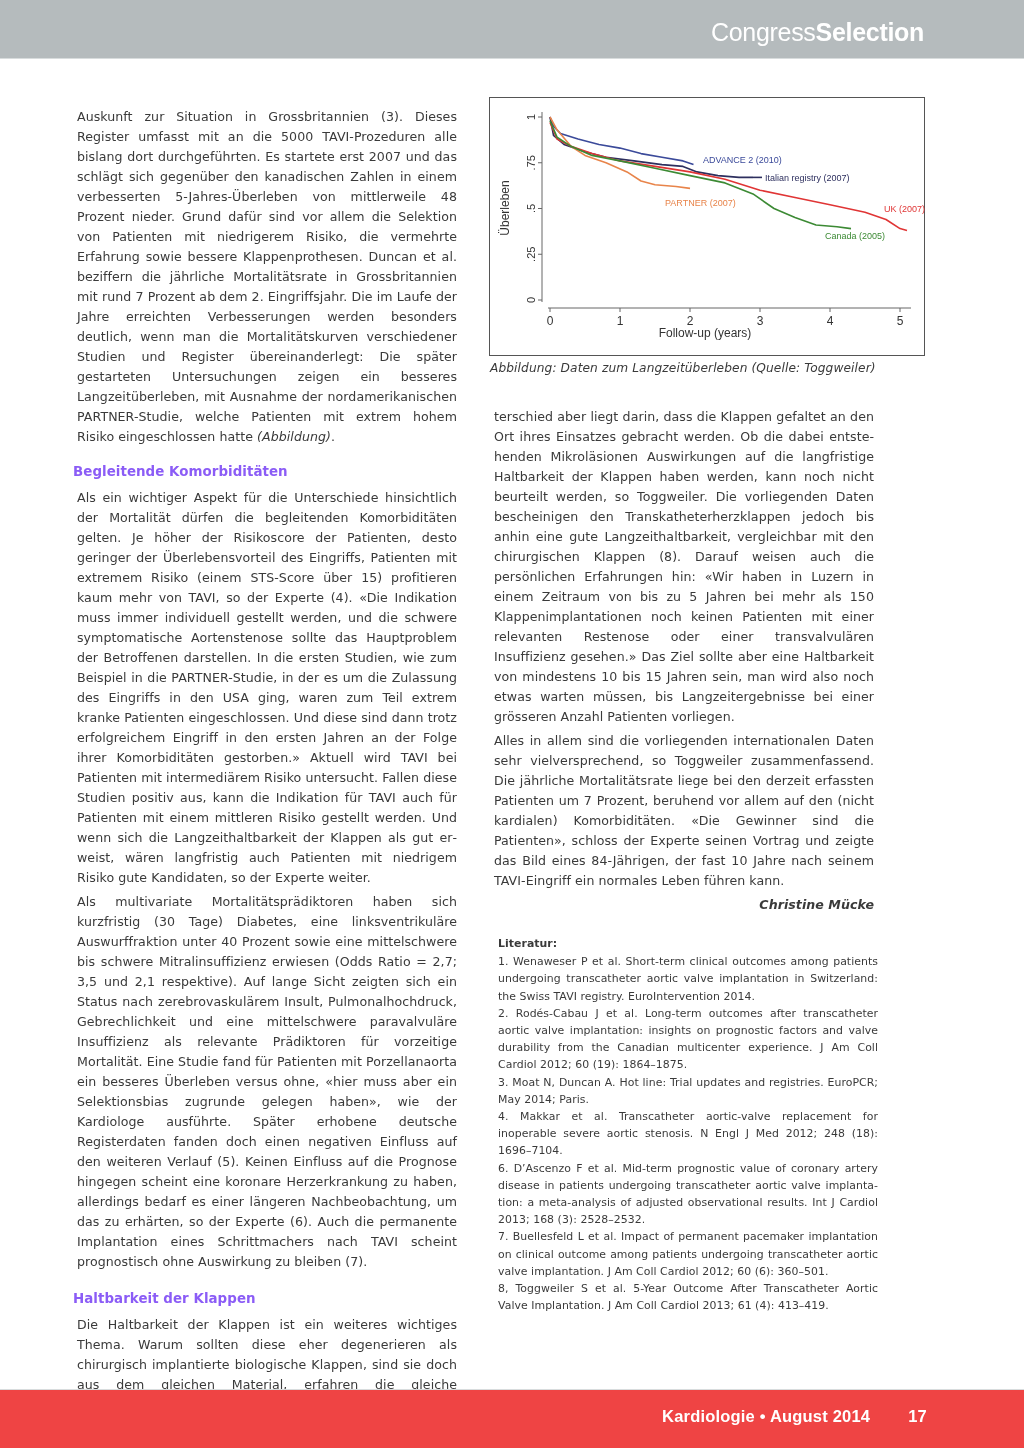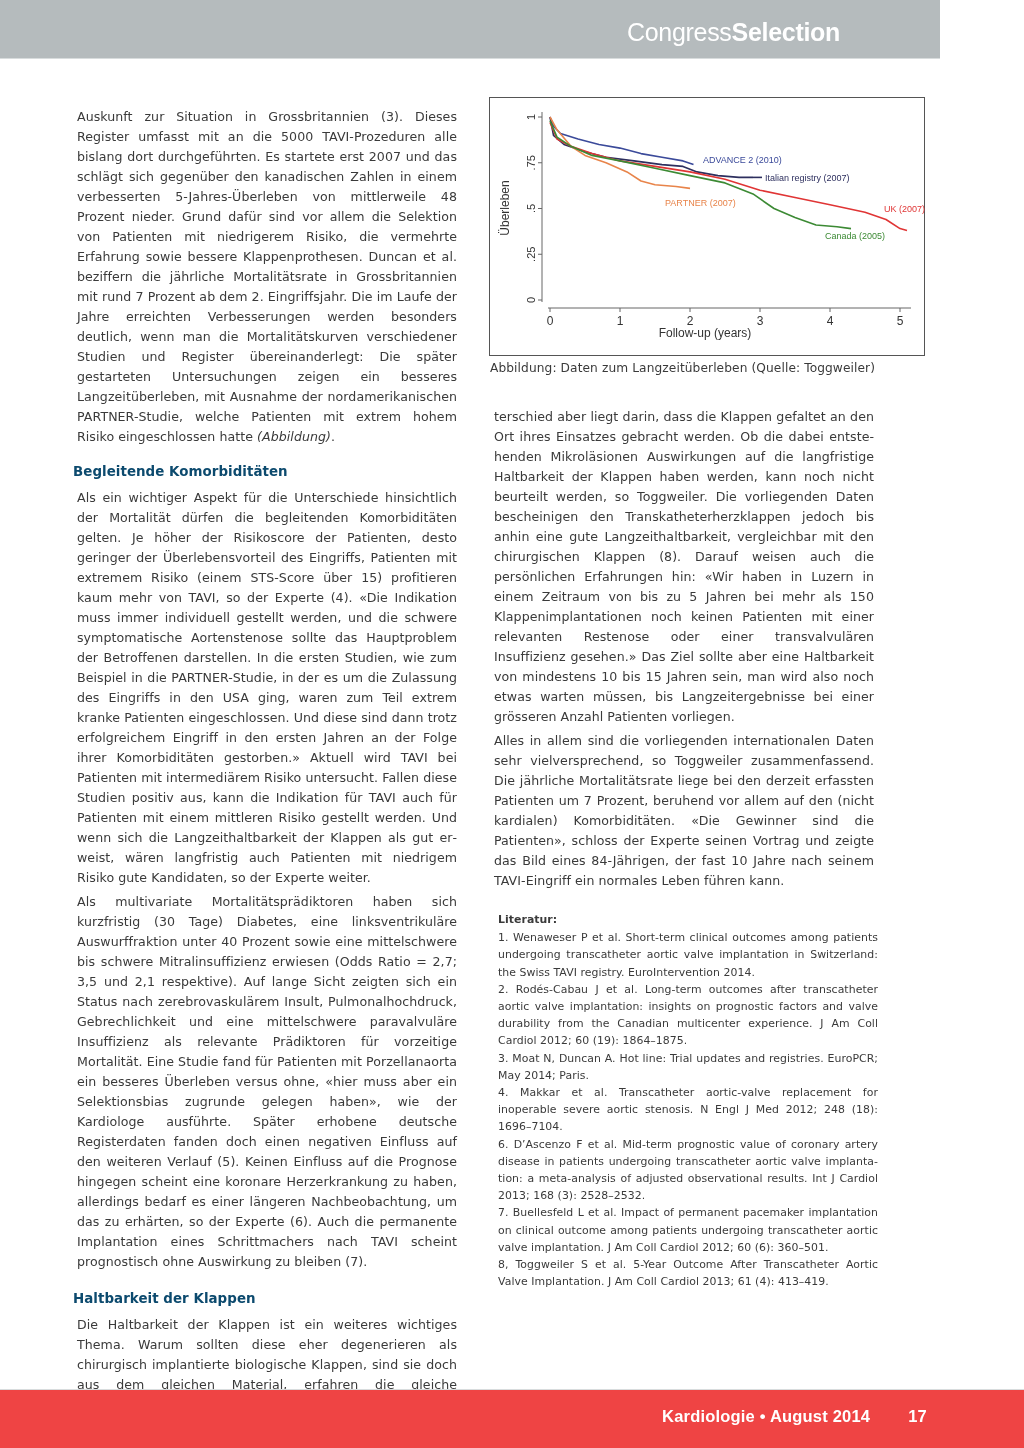--- a/index.html
+++ b/index.html
@@ -2,57 +2,57 @@
 <html><head>
 <meta charset="utf-8">
 <style>
   html, body { margin: 0; padding: 0; }
   body {
     width: 1024px; height: 1448px; position: relative; overflow: hidden;
     background: #ffffff; color: #3a3a3a;
     font-family: "DejaVu Sans", sans-serif;
   }
   .header-bar {
-    position: absolute; left: 0; top: 0; width: 940px; height: 58px;
+    position: absolute; left: 0; top: 0; width: 1024px; height: 58px;
     background: #b5bbbd; border-bottom: 1px solid #d8dcdd;
   }
   .header-title {
     position: absolute; right: 100px; top: 18px;
     font-family: "Liberation Sans", sans-serif; font-size: 25px; color: #ffffff;
     letter-spacing: -0.3px;
   }
   .header-title .bold { font-weight: bold; }
   .col {
     position: absolute; font-size: 12.6px; line-height: 20px;
     text-align: justify; letter-spacing: 0.05px;
   }
   .col-left { left: 73px; top: 103px; width: 388px; }
   .col-right { left: 490px; top: 403px; width: 388px; }
   .col p { margin: 4px; hyphens: manual; }
   .col h2 {
     margin: 17px 0 6px 0; font-size: 13.4px; line-height: 20px;
-    color: #0c4a6e; font-weight: bold;
+    color: #8b5cf6; font-weight: bold;
   }
   .col h2.first { margin-top: 15px; }
   .col em { font-style: italic; }
   .author {
     text-align: right; font-weight: bold; font-style: italic; margin-top: 1px !important;
   }
   .refs { margin-top: 20px; font-size: 10.9px; line-height: 17.2px; margin-left: 8px; }
   .refs .refs-title { font-weight: bold; margin: 0 0 1px 0; }
   .refs p { margin: 0; }
   .refs .source { margin-top: 17px; }
   .figure {
     position: absolute; left: 489px; top: 97px; width: 436px; height: 259px;
     border: 1px solid #555; box-sizing: border-box; background: #fff;
   }
   .figure svg { position: absolute; left: 0; top: 0; }
   .caption {
     position: absolute; left: 490px; top: 361px; width: 436px;
-    font-size: 12.2px; color: #3a3a3a; letter-spacing: 0.1px;
+    font-size: 12.2px; font-style: italic; color: #3a3a3a; letter-spacing: 0.1px;
   }
   .footer-bar {
     position: absolute; left: 0; top: 1389px; width: 1024px; height: 59px;
     background: #ef4444; border-top: 1px solid #d8dcdd;
   }
   .footer-text {
     position: absolute; right: 97px; top: 17px;
     font-family: "Liberation Sans", sans-serif; font-weight: bold;
     font-size: 16.5px; color: #ffffff; letter-spacing: 0.2px;
   }
@@ -122,20 +122,21 @@
         <text x="435" y="114" font-size="9" fill="#e03535" text-anchor="end" class="chart-text">UK (2007)</text>
         <text x="395" y="141" font-size="9" fill="#3c8a34" text-anchor="end" class="chart-text">Canada (2005)</text>
       </g>
   </svg>
 </div>
 <div class="caption">Abbildung: Daten zum Langzeitüberleben (Quelle: Toggweiler)</div>
 
 <div class="col col-right">
   <p>terschied aber liegt darin, dass die Klappen gefaltet an den Ort ihres Einsatzes gebracht werden. Ob die dabei entste­henden Mikroläsionen Auswirkungen auf die langfristige Halt­barkeit der Klappen haben werden, kann noch nicht beurteilt werden, so Toggweiler. Die vorliegenden Daten bescheinigen den Transkatheterherzklappen jedoch bis anhin eine gute Langzeithaltbarkeit, vergleichbar mit den chirurgischen Klap­pen (8). Darauf weisen auch die persönlichen Erfahrungen hin: «Wir haben in Luzern in einem Zeitraum von bis zu 5 Jah­ren bei mehr als 150 Klappenimplantationen noch keinen Pa­tienten mit einer relevanten Restenose oder einer transval­vulären Insuffizienz gesehen.» Das Ziel sollte aber eine Haltbarkeit von mindestens 10 bis 15 Jahren sein, man wird also noch etwas warten müssen, bis Langzeitergebnisse bei einer grösseren Anzahl Patienten vorliegen.</p>
   <p>Alles in allem sind die vorliegenden internationalen Daten sehr vielversprechend, so Toggweiler zusammenfassend. Die jährliche Mortalitätsrate liege bei den derzeit erfassten Pa­tienten um 7 Prozent, beruhend vor allem auf den (nicht kar­dialen) Komorbiditäten. «Die Gewinner sind die Patienten», schloss der Experte seinen Vortrag und zeigte das Bild eines 84-Jährigen, der fast 10 Jahre nach seinem TAVI-Eingriff ein normales Leben führen kann.</p>
+  <p class="author">Christine Mücke</p>
   <div class="refs">
     <p class="refs-title">Literatur:</p>
     <p>1. Wenaweser P et al. Short-term clinical outcomes among patients un­dergoing transcatheter aortic valve implantation in Switzerland: the Swiss TAVI registry. EuroIntervention 2014.</p>
     <p>2. Rodés-Cabau J et al. Long-term outcomes after transcatheter aortic valve implantation: insights on prognostic factors and valve durability from the Canadian multicenter experience. J Am Coll Cardiol 2012; 60 (19): 1864–1875.</p>
     <p>3. Moat N, Duncan A. Hot line: Trial updates and registries. EuroPCR; May 2014; Paris.</p>
     <p>4. Makkar et al. Transcatheter aortic-valve replacement for inoperable severe aortic stenosis. N Engl J Med 2012; 248 (18): 1696–7104.</p>
     <p>6. D’Ascenzo F et al. Mid-term prognostic value of coronary artery disease in patients undergoing transcatheter aortic valve implanta­tion: a meta-analysis of adjusted observational results. Int J Cardiol 2013; 168 (3): 2528–2532.</p>
     <p>7. Buellesfeld L et al. Impact of permanent pacemaker implantation on clinical outcome among patients undergoing transcatheter aortic valve implantation. J Am Coll Cardiol 2012; 60 (6): 360–501.</p>
     <p>8, Toggweiler S et al. 5-Year Outcome After Transcatheter Aortic Valve Implantation. J Am Coll Cardiol 2013; 61 (4): 413–419.</p>
   </div>

